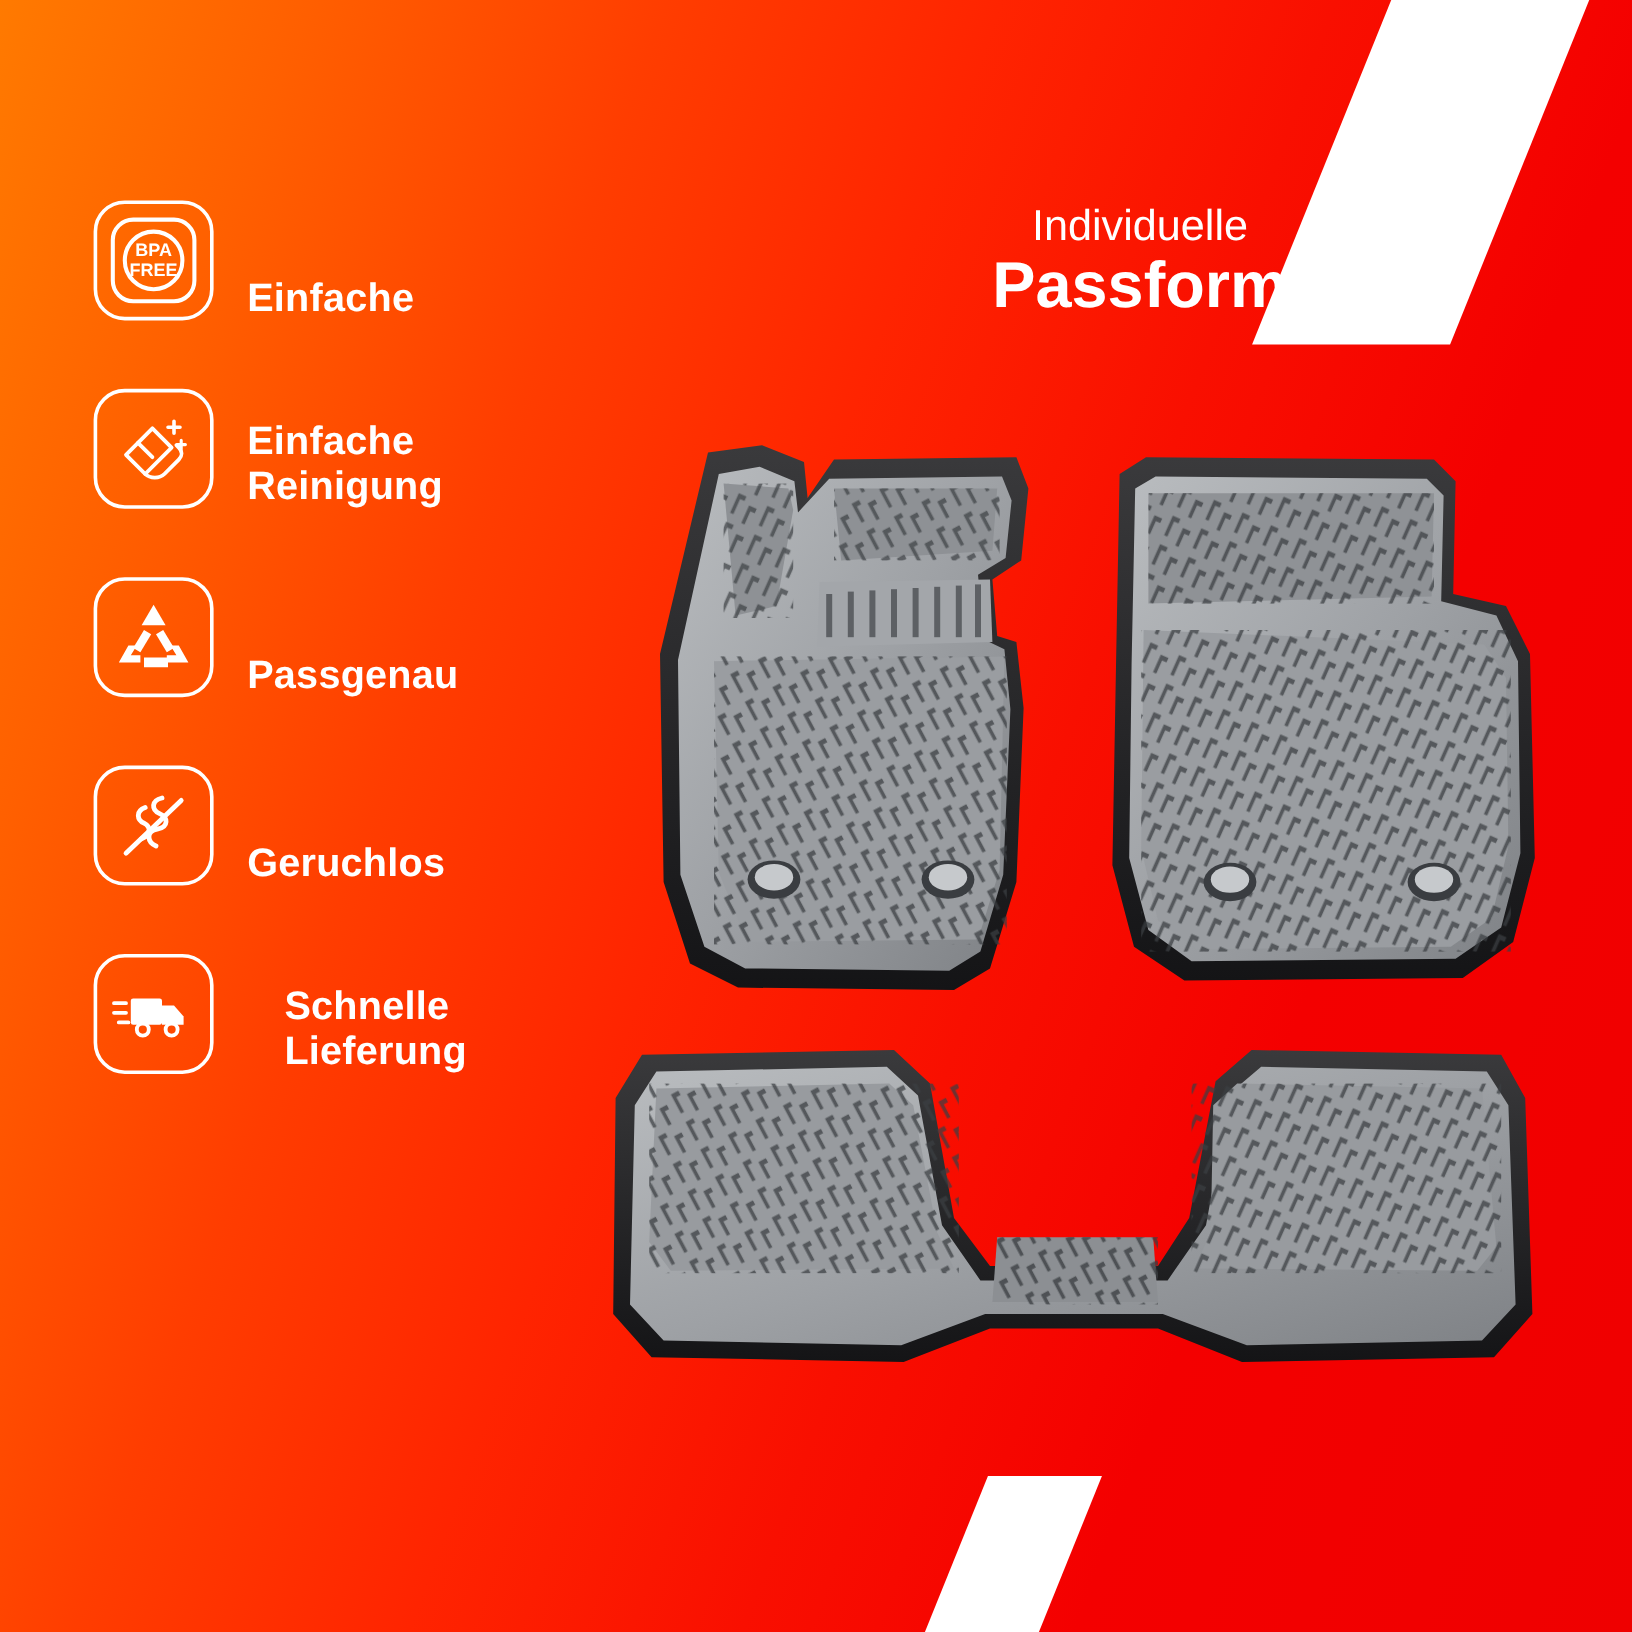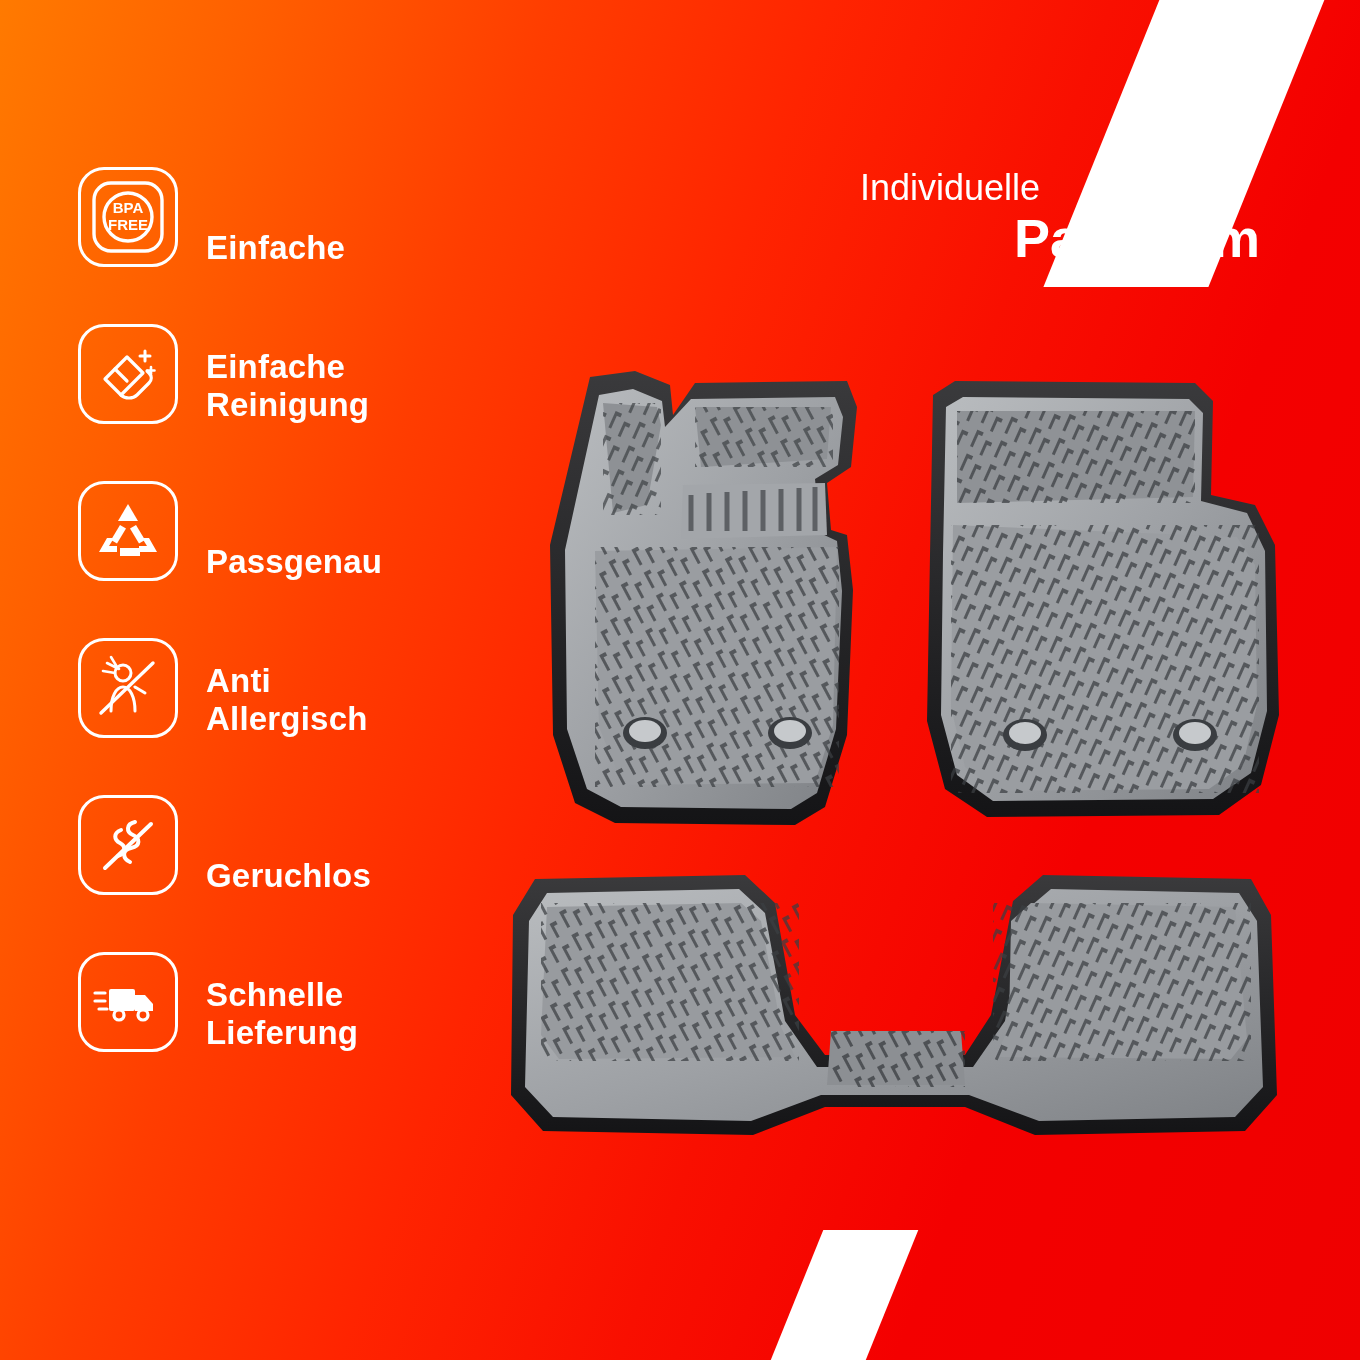--- a/index.html
+++ b/index.html
@@ -36,21 +36,21 @@
 
   
   .features{
     position:absolute;left:78px;top:155px;
     width:470px;
   }
   .feature{
     display:flex;align-items:flex-end;
     height:112px;margin-bottom:45px;
   }
-  .feature:last-child{margin-bottom:0;}
+  .feature:last-child{margin-bottom:0;gap:31px;}
   .ico{
     width:100px;height:100px;flex:0 0 100px;
     border:3px solid #ffffff;border-radius:26px;
     display:flex;align-items:center;justify-content:center;
     box-sizing:border-box;
   }
   .ico svg{display:block;}
   .flabel{
     margin-left:28px;
     color:#ffffff;
@@ -60,21 +60,21 @@
     white-space:pre-line;
   }
 
   
   .heading{
     position:absolute;left:640px;top:168px;width:620px;
     text-align:center;color:#ffffff;
     line-height:1.12;
   }
   .heading .l1{font-size:36px;font-weight:400;display:block;}
-  .heading .l2{font-size:54px;font-weight:bold;display:block;text-align:right;}
+  .heading .l2{font-size:54px;font-weight:bold;display:block;}
 
   
   .product{
     position:absolute;left:495px;top:355px;width:800px;height:820px;
   }
   .product svg{display:block;width:100%;height:100%;}
 </style>
 </head>
 <body>
 
@@ -121,33 +121,20 @@
             <path d="M41 27 l9 15 -6 3.5 -9-15z"></path>
             <path d="M12 40 L4 54 h18 l0-6 -8 0 5-8z"></path>
             <path d="M54 40 l8 14 -18 0 0-6 8 0 -5-8z"></path>
             <path d="M25 50 h20 v8 H25z"></path>
           </g>
         </svg>
       </div>
       <div class="flabel">Passgenau</div>
     </div>
 
-    <div class="feature">
-      <div class="ico">
-        <svg width="70" height="70" viewBox="0 0 70 70">
-          <circle cx="30" cy="20" r="8" fill="none" stroke="#fff" stroke-width="3"></circle>
-          <path d="M18 58 c0-14 5-24 12-24 s12 10 12 24" fill="none" stroke="#fff" stroke-width="3" stroke-linecap="round"></path>
-          <path d="M42 34 l10 6" stroke="#fff" stroke-width="3" stroke-linecap="round"></path>
-          <path d="M14 10 l12 6 M10 18 l12 2 M18 4 l6 10" stroke="#fff" stroke-width="2.6" stroke-linecap="round"></path>
-          <path d="M8 60 L60 10" stroke="#fff" stroke-width="3.4" stroke-linecap="round"></path>
-        </svg>
-      </div>
-      <div class="flabel">Anti
-Allergisch</div>
-    </div>
 
     <div class="feature">
       <div class="ico">
         <svg width="66" height="66" viewBox="0 0 66 66">
           <path d="M40 10 c-9 2 -9 10 -2 13 s8 11 -2 13 s-8 11 -1 14" fill="none" stroke="#fff" stroke-width="4" stroke-linecap="round"></path>
           <path d="M26 18 c-8 3 -7 10 -1 13 s6 10 -2 13" fill="none" stroke="#fff" stroke-width="4" stroke-linecap="round"></path>
           <path d="M10 56 L56 12" stroke="#fff" stroke-width="4" stroke-linecap="round"></path>
         </svg>
       </div>
       <div class="flabel">Geruchlos</div>

